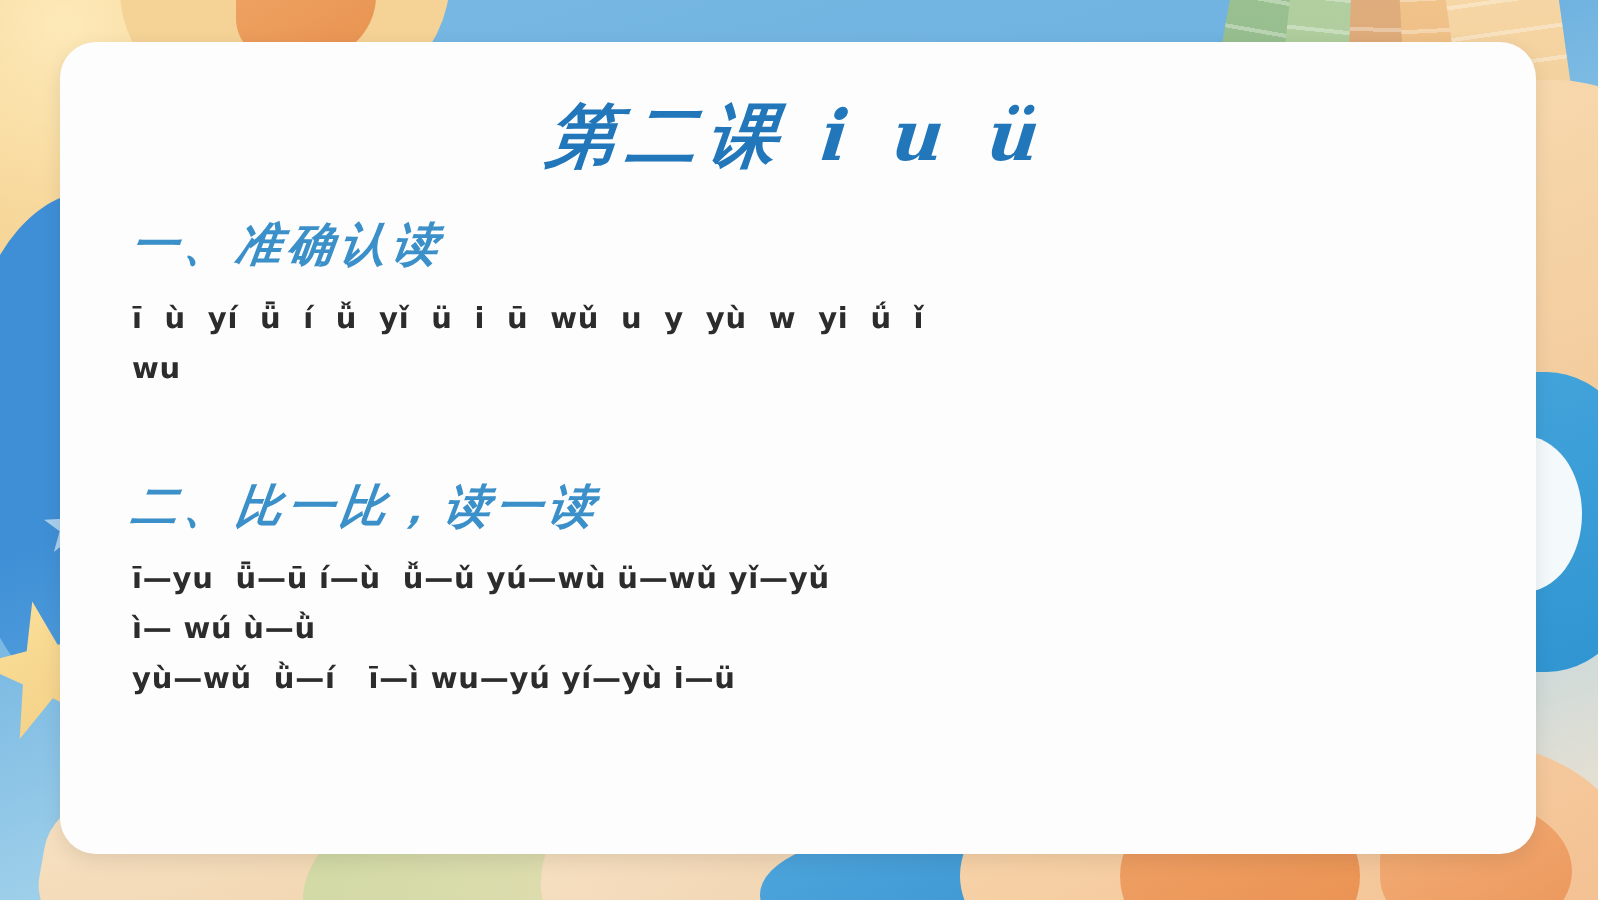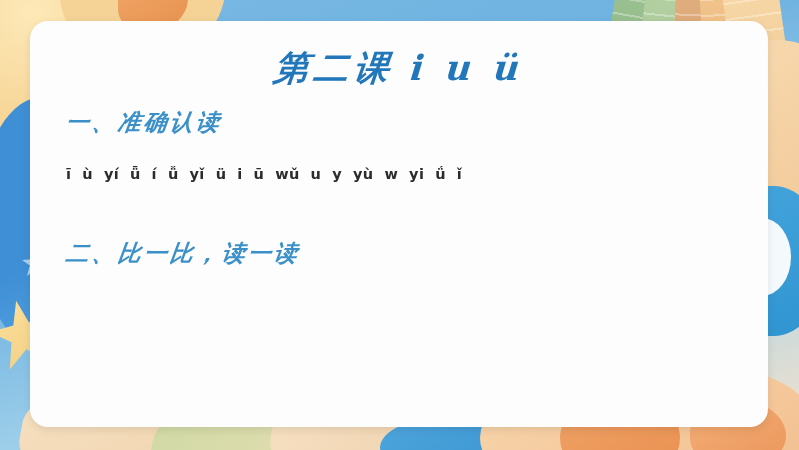--- a/index.html
+++ b/index.html
@@ -209,21 +209,21 @@
     position: absolute;
     left: 36px;
     right: 24px;
     color: #2c2c2c;
     font-family: "DejaVu Sans", sans-serif;
     font-size: 14.5px;
     font-weight: bold;
     line-height: 25px;
     letter-spacing: .4px;
   }
-  #block1 { top: 141px; }
+  #block1 { top: 127px; }
   #block2 { top: 257px; }
 
   .pinyin-line { white-space: pre-wrap; }
 </style>
 </head>
 <body>
 
 <div id="slide">
 
   <div class="bg-base"></div>
@@ -264,19 +264,25 @@
   <div class="deco deco-b-orange2"></div>
 
   <div class="card">
 
     <div class="title">第二课 i u ü</div>
 
     <div class="section-head" id="head1">一、准确认读</div>
 
     <div class="pinyin-block" id="block1">
       <div class="pinyin-line">ī  ù  yí  ǖ  í  ǚ  yǐ  ü  i  ū  wǔ  u  y  yù  w  yi  ǘ  ǐ</div>
+      <div class="pinyin-line">wu</div>
     </div>
 
     <div class="section-head" id="head2">二、比一比，读一读</div>
 
+    <div class="pinyin-block" id="block2">
+      <div class="pinyin-line">ī—yu  ǖ—ū í—ù  ǚ—ǔ yú—wù ü—wǔ yǐ—yǔ</div>
+      <div class="pinyin-line">ì— wú ù—ǜ</div>
+      <div class="pinyin-line">yù—wǔ  ǜ—í   ī—ì wu—yú yí—yù i—ü</div>
+    </div>
 
   </div>
 </div>
 
 </body></html>

